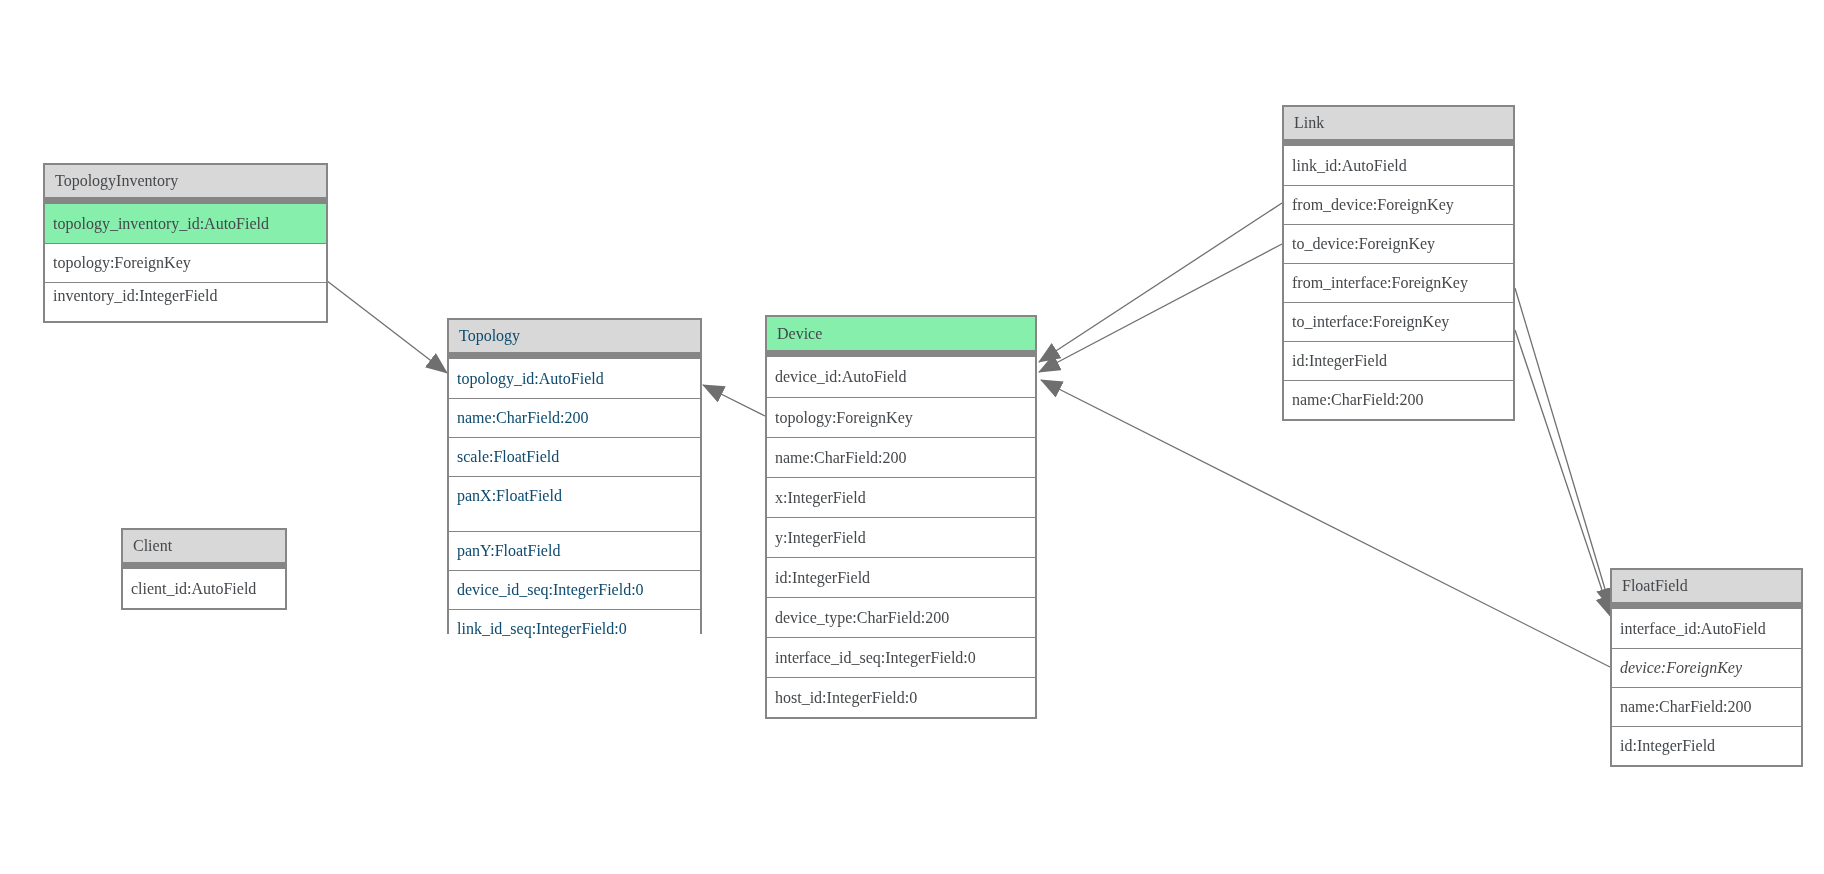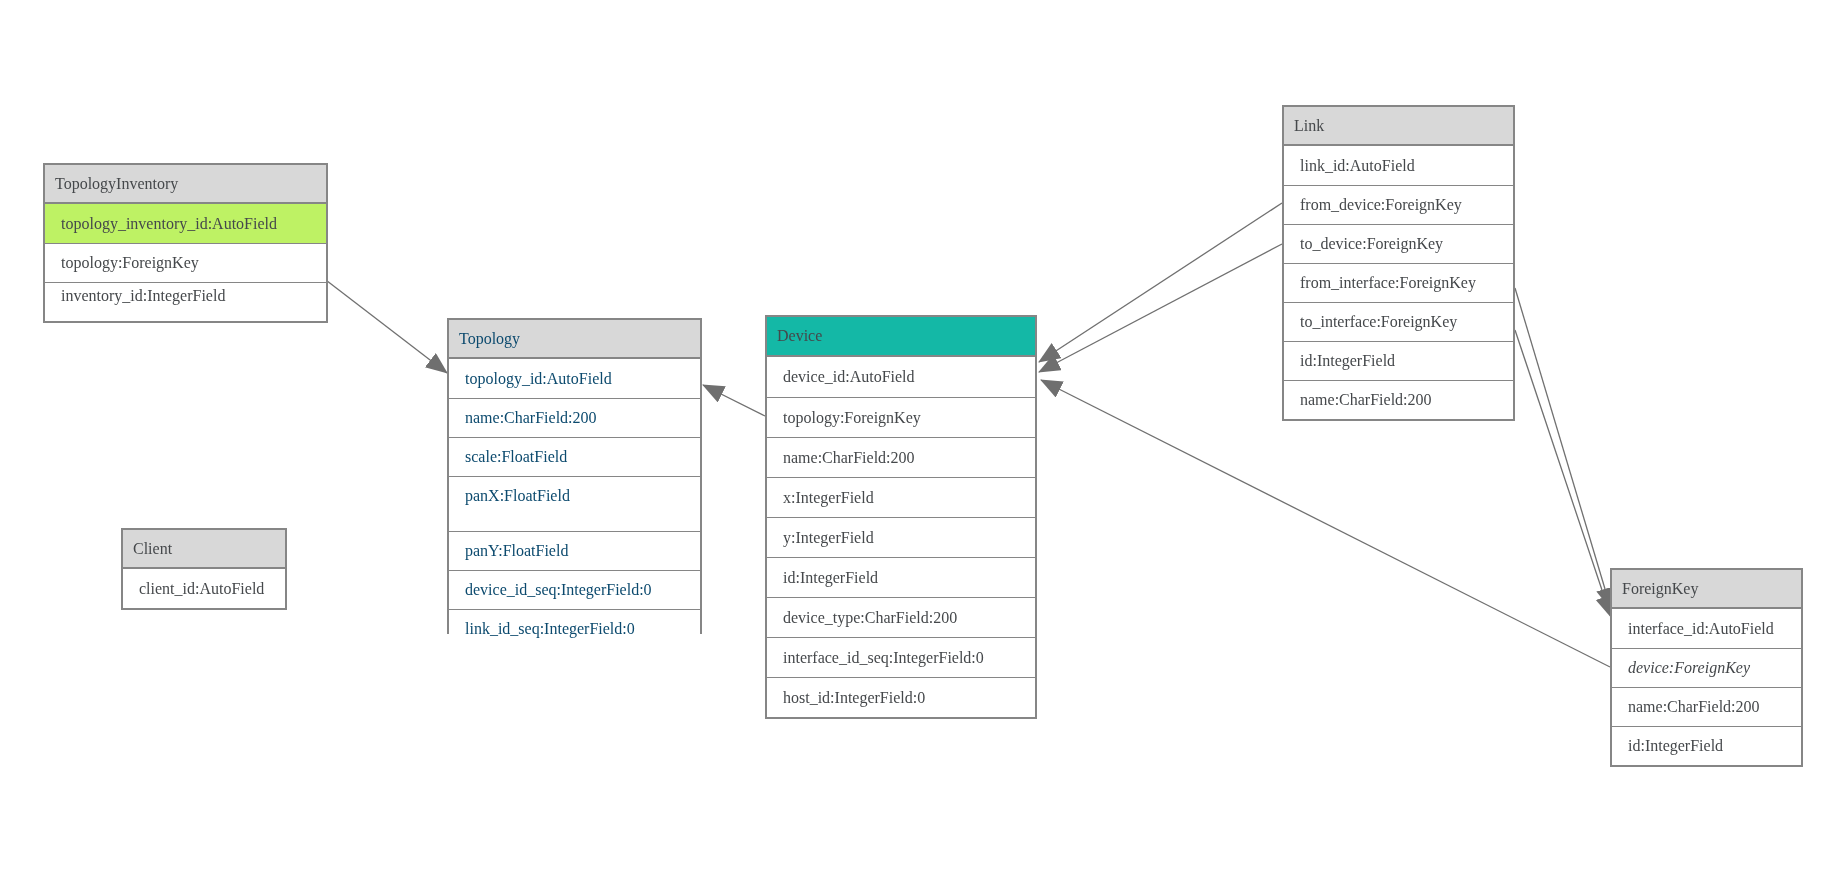--- a/index.html
+++ b/index.html
@@ -26,32 +26,32 @@
     box-sizing: border-box;
     background: #ffffff;
     border: 2px solid #868686;
     color: #45484b;
   }
   .entity-header {
     box-sizing: border-box;
     display: flex;
     align-items: center;
     background: #d8d8d8;
-    border-bottom: 2px solid #7f1d1d;
+    border-bottom: 7px solid #7f1d1d;
     padding: 12px 10px;
     font-size: 16px;
     white-space: nowrap;
     overflow: hidden;
   }
   .entity-row {
     box-sizing: border-box;
     display: flex;
     align-items: center;
     background: #ffffff;
-    padding: 0 16px;
+    padding: 0 8px;
     font-size: 16px;
     white-space: nowrap;
     overflow: hidden;
   }
   .entity-row + .entity-row {
     border-top: 1px solid #868686;
   }
 </style>
 </head>
 <body>
@@ -66,40 +66,40 @@
       <line x1="305" y1="264" x2="447" y2="373" stroke="#707070" stroke-width="1.3" marker-end="url(#arrowhead)"></line>
       <line x1="765" y1="416" x2="703" y2="385" stroke="#707070" stroke-width="1.3" marker-end="url(#arrowhead)"></line>
       <line x1="1282" y1="203" x2="1039" y2="362" stroke="#707070" stroke-width="1.3" marker-end="url(#arrowhead)"></line>
       <line x1="1282" y1="244" x2="1039" y2="372" stroke="#707070" stroke-width="1.3" marker-end="url(#arrowhead)"></line>
       <line x1="1515" y1="288" x2="1611" y2="609" stroke="#707070" stroke-width="1.3" marker-end="url(#arrowhead)"></line>
       <line x1="1515" y1="330" x2="1611" y2="617" stroke="#707070" stroke-width="1.3" marker-end="url(#arrowhead)"></line>
       <line x1="1610" y1="667" x2="1041" y2="380" stroke="#707070" stroke-width="1.3" marker-end="url(#arrowhead)"></line>
     </svg>
 <div class="entity" style="left: 20px; top: 163px; width: 285px; height: 160px; border-color: rgb(134, 134, 134); color: rgb(69, 72, 75); margin-left: 23px;">
       <div class="entity-header" style="height: 39px; background: rgb(216, 216, 216); border-bottom-color: rgb(134, 134, 134);">TopologyInventory</div>
-      <div class="entity-row" style="height: 39px; background: #bef264; border-top-color: rgb(134, 134, 134);">topology_inventory_id:AutoField</div>
+      <div class="entity-row" style="height: 39px; background: #86efac; border-top-color: rgb(134, 134, 134);">topology_inventory_id:AutoField</div>
       <div class="entity-row" style="height: 39px; background: rgb(255, 255, 255); border-top-color: rgb(134, 134, 134);">topology:ForeignKey</div>
       <div class="entity-row" style="height: 26px; background: rgb(255, 255, 255); border-top-color: rgb(134, 134, 134);">inventory_id:IntegerField</div>
     </div>
     <div class="entity" style="left: 447px; top: 318px; width: 255px; height: 316px; border-color: rgb(134, 134, 134); color: #0c4a6e;">
       <div class="entity-header" style="height: 39px; background: rgb(216, 216, 216); border-bottom-color: rgb(134, 134, 134);">Topology</div>
       <div class="entity-row" style="height: 39px; background: rgb(255, 255, 255); border-top-color: rgb(134, 134, 134);">topology_id:AutoField</div>
       <div class="entity-row" style="height: 39px; background: rgb(255, 255, 255); border-top-color: rgb(134, 134, 134);">name:CharField:200</div>
       <div class="entity-row" style="height: 39px; background: rgb(255, 255, 255); border-top-color: rgb(134, 134, 134);">scale:FloatField</div>
       <div class="entity-row" style="height: 39px; background: rgb(255, 255, 255); border-top-color: rgb(134, 134, 134);">panX:FloatField</div>
       <div class="entity-row" style="height: 39px; background: rgb(255, 255, 255); border-top-color: rgb(134, 134, 134); margin-top: 16px;">panY:FloatField</div>
       <div class="entity-row" style="height: 39px; background: rgb(255, 255, 255); border-top-color: rgb(134, 134, 134);">device_id_seq:IntegerField:0</div>
       <div class="entity-row" style="height: 39px; background: rgb(255, 255, 255); border-top-color: rgb(134, 134, 134);">link_id_seq:IntegerField:0</div>
     </div>
     <div class="entity" style="left: 81px; top: 528px; width: 166px; height: 82px; border-color: rgb(134, 134, 134); color: rgb(69, 72, 75); margin-left: 40px;">
       <div class="entity-header" style="height: 39px; background: rgb(216, 216, 216); border-bottom-color: rgb(134, 134, 134);">Client</div>
       <div class="entity-row" style="height: 39px; background: rgb(255, 255, 255); border-top-color: rgb(134, 134, 134);">client_id:AutoField</div>
     </div>
     <div class="entity" style="left: 765px; top: 315px; width: 272px; height: 404px; border-color: rgb(134, 134, 134); color: rgb(69, 72, 75);">
-      <div class="entity-header" style="height: 40px; background: #14b8a6; border-bottom-color: rgb(134, 134, 134);">Device</div>
+      <div class="entity-header" style="height: 40px; background: #86efac; border-bottom-color: rgb(134, 134, 134);">Device</div>
       <div class="entity-row" style="height: 40px; background: rgb(255, 255, 255); border-top-color: rgb(134, 134, 134);">device_id:AutoField</div>
       <div class="entity-row" style="height: 40px; background: rgb(255, 255, 255); border-top-color: rgb(134, 134, 134);">topology:ForeignKey</div>
       <div class="entity-row" style="height: 40px; background: rgb(255, 255, 255); border-top-color: rgb(134, 134, 134);">name:CharField:200</div>
       <div class="entity-row" style="height: 40px; background: rgb(255, 255, 255); border-top-color: rgb(134, 134, 134);">x:IntegerField</div>
       <div class="entity-row" style="height: 40px; background: rgb(255, 255, 255); border-top-color: rgb(134, 134, 134);">y:IntegerField</div>
       <div class="entity-row" style="height: 40px; background: rgb(255, 255, 255); border-top-color: rgb(134, 134, 134);">id:IntegerField</div>
       <div class="entity-row" style="height: 40px; background: rgb(255, 255, 255); border-top-color: rgb(134, 134, 134);">device_type:CharField:200</div>
       <div class="entity-row" style="height: 40px; background: rgb(255, 255, 255); border-top-color: rgb(134, 134, 134);">interface_id_seq:IntegerField:0</div>
       <div class="entity-row" style="height: 40px; background: rgb(255, 255, 255); border-top-color: rgb(134, 134, 134);">host_id:IntegerField:0</div>
     </div>
@@ -107,19 +107,19 @@
       <div class="entity-header" style="height: 39px; background: rgb(216, 216, 216); border-bottom-color: rgb(134, 134, 134);">Link</div>
       <div class="entity-row" style="height: 39px; background: rgb(255, 255, 255); border-top-color: rgb(134, 134, 134);">link_id:AutoField</div>
       <div class="entity-row" style="height: 39px; background: rgb(255, 255, 255); border-top-color: rgb(134, 134, 134);">from_device:ForeignKey</div>
       <div class="entity-row" style="height: 39px; background: rgb(255, 255, 255); border-top-color: rgb(134, 134, 134);">to_device:ForeignKey</div>
       <div class="entity-row" style="height: 39px; background: rgb(255, 255, 255); border-top-color: rgb(134, 134, 134);">from_interface:ForeignKey</div>
       <div class="entity-row" style="height: 39px; background: rgb(255, 255, 255); border-top-color: rgb(134, 134, 134);">to_interface:ForeignKey</div>
       <div class="entity-row" style="height: 39px; background: rgb(255, 255, 255); border-top-color: rgb(134, 134, 134);">id:IntegerField</div>
       <div class="entity-row" style="height: 39px; background: rgb(255, 255, 255); border-top-color: rgb(134, 134, 134);">name:CharField:200</div>
     </div>
     <div class="entity" style="left: 1610px; top: 568px; width: 193px; height: 199px; border-color: rgb(134, 134, 134); color: rgb(69, 72, 75);">
-      <div class="entity-header" style="height: 39px; background: rgb(216, 216, 216); border-bottom-color: rgb(134, 134, 134);">ForeignKey</div>
+      <div class="entity-header" style="height: 39px; background: rgb(216, 216, 216); border-bottom-color: rgb(134, 134, 134);">FloatField</div>
       <div class="entity-row" style="height: 39px; background: rgb(255, 255, 255); border-top-color: rgb(134, 134, 134);">interface_id:AutoField</div>
       <div class="entity-row" style="height: 39px; background: rgb(255, 255, 255); border-top-color: rgb(134, 134, 134); font-style: italic;">device:ForeignKey</div>
       <div class="entity-row" style="height: 39px; background: rgb(255, 255, 255); border-top-color: rgb(134, 134, 134);">name:CharField:200</div>
       <div class="entity-row" style="height: 39px; background: rgb(255, 255, 255); border-top-color: rgb(134, 134, 134);">id:IntegerField</div>
     </div>
   </div>
 
 </body></html>

